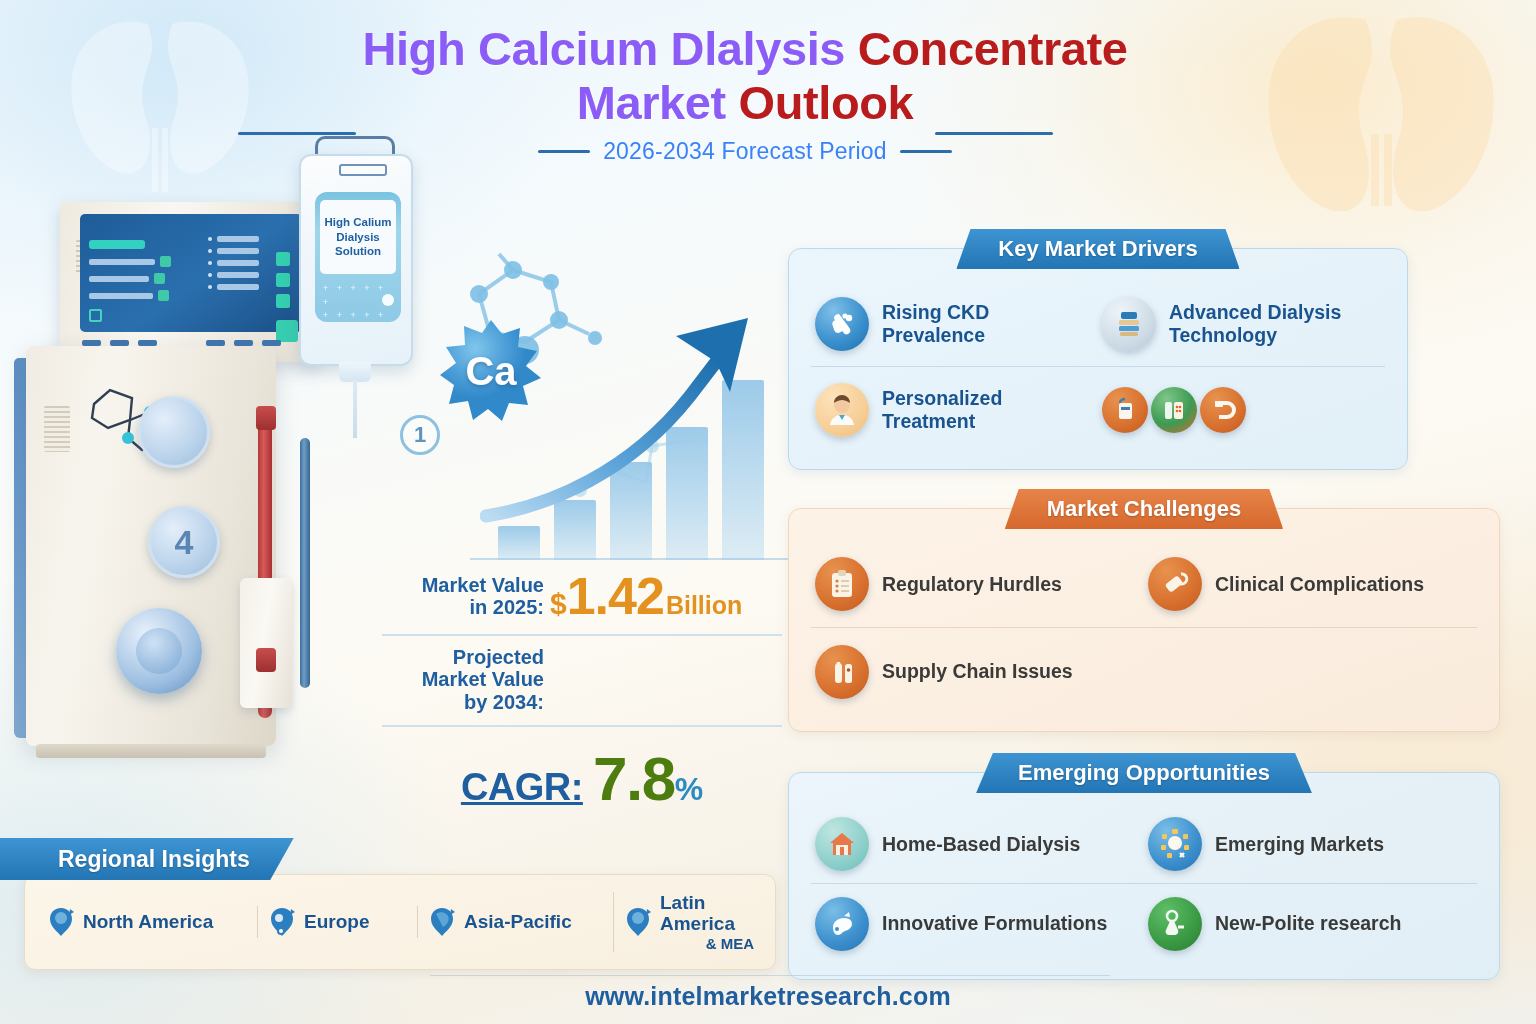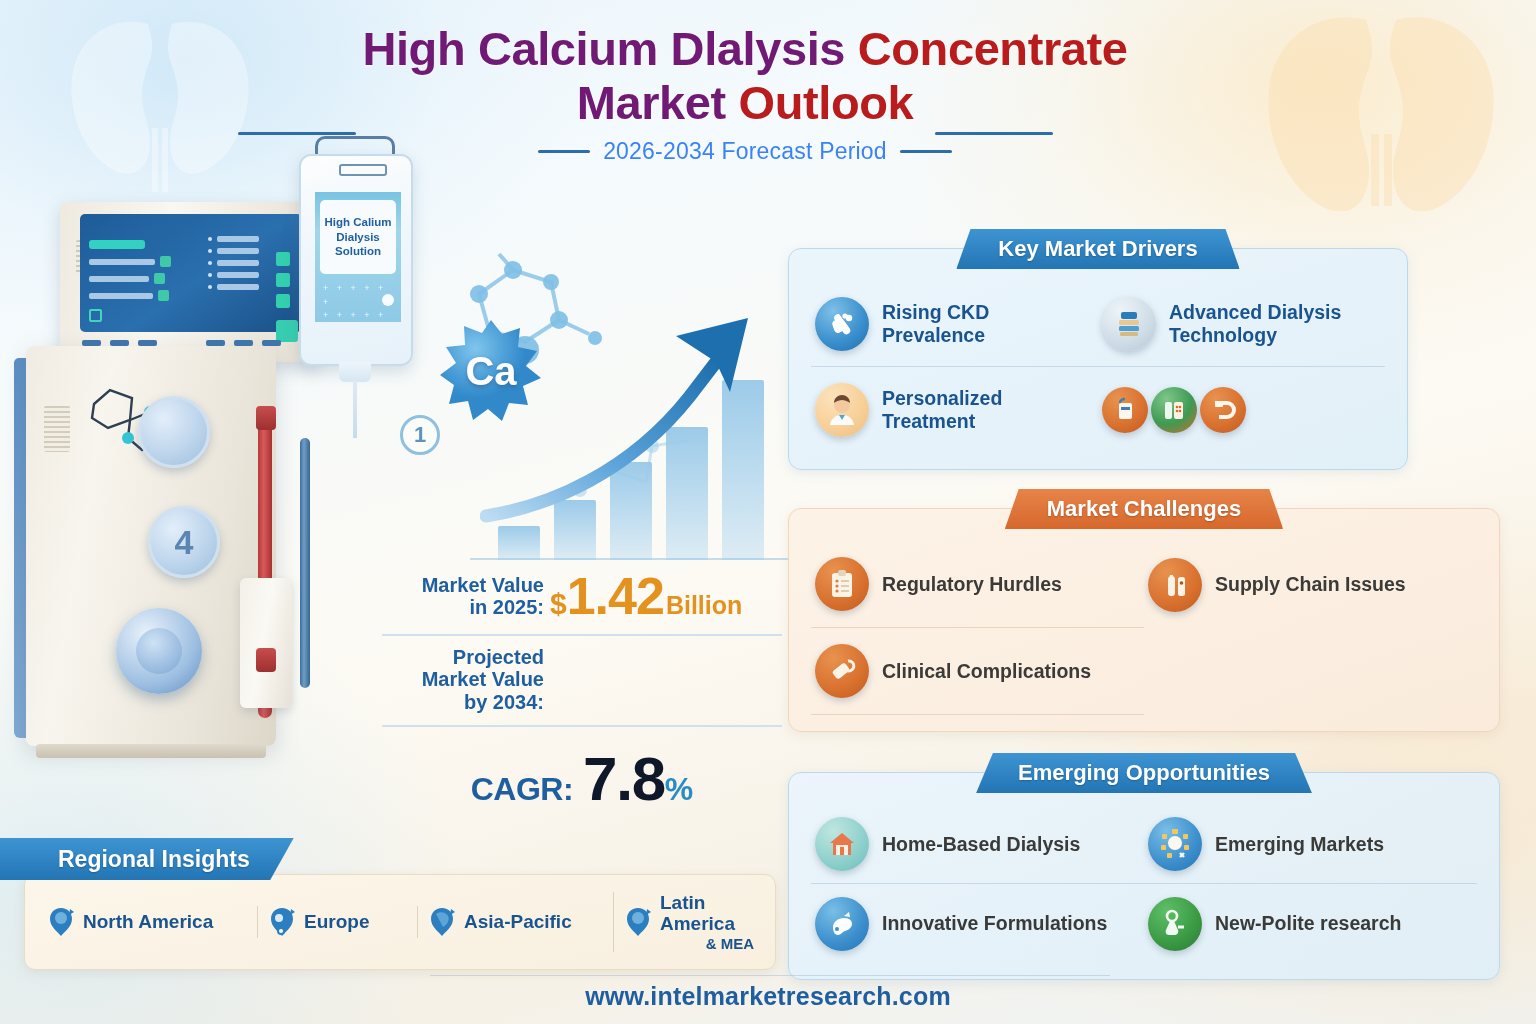--- a/index.html
+++ b/index.html
@@ -17,21 +17,21 @@
   }
 
   
   .kidney-wm { position:absolute; opacity:.5; }
   .kidney-wm svg { display:block; }
 
   
   .title-wrap { position:absolute; left:255px; top:22px; width:980px; text-align:center; }
   .title-line { font-size:47px; font-weight:bold; line-height:1.14; letter-spacing:-0.4px;
                 text-shadow:0 1px 2px rgba(255,255,255,.8); }
-  .t-blue { color:#701a75; }
+  .t-blue { color:#8b5cf6; }
   .t-orange { color:#b91c1c;margin-top:39px; }
   .sub-row { display:flex; align-items:center; justify-content:center; gap:13px; margin-top:9px; }
   .sub-rule { width:52px; height:3px; background:#2C6DAB; border-radius:2px; }
   .subtitle { font-size:23px; font-weight:normal; color:#3b82f6; letter-spacing:0.2px; }
   .title-rule-l { position:absolute; left:238px; top:132px; width:118px; height:3px; background:#2C6DAB; border-radius:2px;}
   .title-rule-r { position:absolute; left:935px; top:132px; width:118px; height:3px; background:#2C6DAB; border-radius:2px;}
 
   
   .machine { position:absolute; left:8px; top:188px; width:360px; height:600px; }
   .m-body { position:absolute; left:18px; top:158px; width:250px; height:400px;
@@ -86,21 +86,21 @@
             background:linear-gradient(180deg,#dfd9cc,#c9c2b2); border-radius:4px; }
 
   
   .ivbag { position:absolute; left:293px; top:136px; width:126px; height:270px; }
   .iv-hook { position:absolute; left:22px; top:0; width:80px; height:26px;
              border:3px solid #5a7ea3; border-bottom:none; border-radius:10px 10px 0 0; }
   .iv-body { position:absolute; left:6px; top:18px; width:114px; height:212px;
              background:linear-gradient(170deg,#fdfdfd 0%,#f2f8fc 30%,#e6f1f9 100%);
              border:2px solid #c7dcea; border-radius:12px; box-shadow:0 6px 16px rgba(80,120,150,.22); }
   .iv-lbl { position:absolute; left:14px; top:36px; width:86px; height:130px;
-            background:linear-gradient(180deg,#79c3e2 0%,#9fd6ea 30%,#8ec9e6 100%); border-radius:0; }
+            background:linear-gradient(180deg,#79c3e2 0%,#9fd6ea 30%,#8ec9e6 100%); border-radius:12px; }
   .iv-white { position:absolute; left:5px; top:8px; width:76px; height:74px;
             background:#f7fbfd; border-radius:5px; display:flex; align-items:center; justify-content:center; }
   .iv-text { font-size:11.5px; font-weight:bold; color:#1F5FA0; text-align:center; line-height:1.28; }
   .iv-plus { position:absolute; left:8px; top:90px; width:70px; color:#eaf6fc; font-size:9px;
              letter-spacing:3px; line-height:1.5; }
   .iv-dot { position:absolute; right:7px; bottom:16px; width:12px; height:12px; border-radius:50%; background:#f5fbfe; }
   .iv-neck { position:absolute; left:46px; top:226px; width:32px; height:20px;
              background:linear-gradient(180deg,#eef5fa,#d4e6f2); border-radius:0 0 6px 6px; }
   .iv-line { position:absolute; left:60px; top:244px; width:4px; height:58px;
              background:linear-gradient(180deg,#dfeaf3,#c6dcec); }
@@ -128,22 +128,22 @@
   .metric { display:flex; align-items:center; padding:10px 0 12px 0; }
   .metric + .metric { border-top:2px solid #cfe1ef; }
   .m-label { font-size:20px; font-weight:bold; color:#1F5FA0; line-height:1.12; text-align:right; width:162px; }
   .m-val { font-weight:bold; line-height:1; white-space:nowrap; margin-left:6px; }
   .m-cur { font-size:30px; }
   .m-num { font-size:52px; letter-spacing:-1px; }
   .m-unit { font-size:25px; margin-left:2px; }
   .c-orange { color:#E39220; }
   .c-green { color:#3E9E46; }
   .cagr-row { border-top:2px solid #cfe1ef; padding-top:16px; display:flex; align-items:baseline; justify-content:center; }
-  .cagr-lbl { font-size:32px; font-weight:bold; color:#1F5FA0; letter-spacing:-0.5px; }
-  .cagr-num { font-size:62px; font-weight:bold; color:#0f172a; letter-spacing:-1.5px; margin-left:10px; }
+  .cagr-lbl { font-size:38px; font-weight:bold; color:#1F5FA0; letter-spacing:-0.5px;text-decoration:underline; }
+  .cagr-num { font-size:62px; font-weight:bold; color:#4d7c0f; letter-spacing:-1.5px; margin-left:10px; }
   .cagr-pct { font-size:32px; font-weight:bold; color:#2B8BC4; }
 
   
   .panel { position:absolute; border-radius:13px; }
   .panel-banner { position:absolute; top:-20px; left:50%; transform:translateX(-50%);
                   height:40px; padding:0 42px; display:flex; align-items:center; justify-content:center;
                   color:#fff; font-size:22px; font-weight:bold; white-space:nowrap;
                   clip-path:polygon(5% 0,95% 0,100% 100%,0 100%);
                   text-shadow:0 1px 2px rgba(0,0,0,.22); z-index:3; }
   .banner-blue { background:linear-gradient(180deg,#3E94D2 0%,#2375B4 100%); }
@@ -521,39 +521,39 @@
           <g fill="#ddcdb4">
               <rect x="13" y="11" width="8" height="2"></rect>
               <rect x="13" y="16" width="8" height="2"></rect>
               <rect x="13" y="21" width="8" height="2"></rect>
             </g>
         </svg>
       </span>
       <span class="lbl-dark">Regulatory Hurdles</span>
     </div>
 
+    <div class="cell rb-o">
+      <span class="ic ic-orange">
+        <svg width="30" height="30" viewBox="0 0 30 30">
+          <rect x="6" y="10" width="16" height="10" rx="3" fill="#fbf3e6" transform="rotate(-38 14 15)"></rect>
+          <path d="M21 5a5 5 0 11-2 9" stroke="#fbf3e6" stroke-width="3" fill="none"></path>
+        </svg>
+      </span>
+      <span class="lbl-dark">Clinical Complications</span>
+    </div>
+
     <div class="cell">
       <span class="ic ic-orange">
         <svg width="28" height="30" viewBox="0 0 28 30">
           <path d="M7 9c0-2 2-2 2-4h3c0 2 2 2 2 4v14a3 3 0 01-3 3h-1a3 3 0 01-3-3z" fill="#fbf3e6"></path>
           <rect x="17" y="7" width="7" height="19" rx="2.5" fill="#fbf3e6"></rect>
           <circle cx="20.5" cy="13" r="1.8" fill="#a8561f"></circle>
         </svg>
       </span>
       <span class="lbl-dark">Supply Chain Issues</span>
-    </div>
-
-    <div class="cell rb-o">
-      <span class="ic ic-orange">
-        <svg width="30" height="30" viewBox="0 0 30 30">
-          <rect x="6" y="10" width="16" height="10" rx="3" fill="#fbf3e6" transform="rotate(-38 14 15)"></rect>
-          <path d="M21 5a5 5 0 11-2 9" stroke="#fbf3e6" stroke-width="3" fill="none"></path>
-        </svg>
-      </span>
-      <span class="lbl-dark">Clinical Complications</span>
     </div>
 
 
   </div>
 </div>
 
 <div class="panel panel-blue" style="left:788px;top:772px;width:712px;height:208px;">
   <div class="panel-banner banner-blue">Emerging Opportunities</div>
   <div class="grid2">
 

